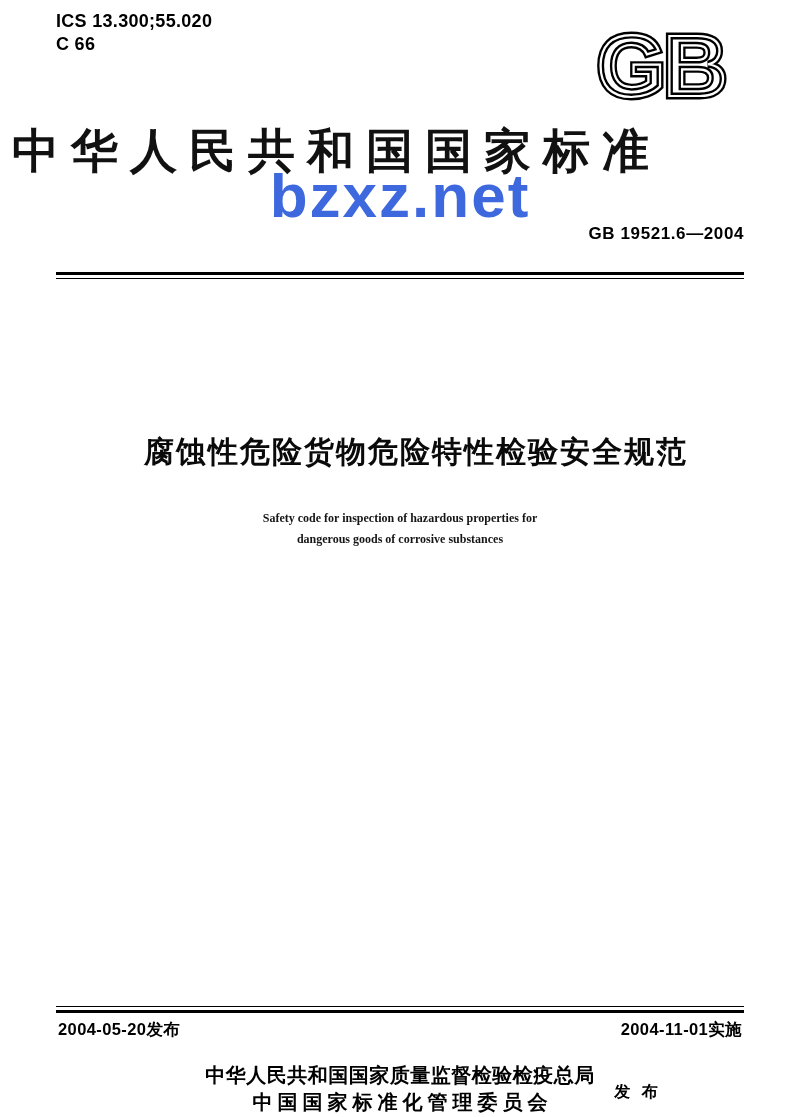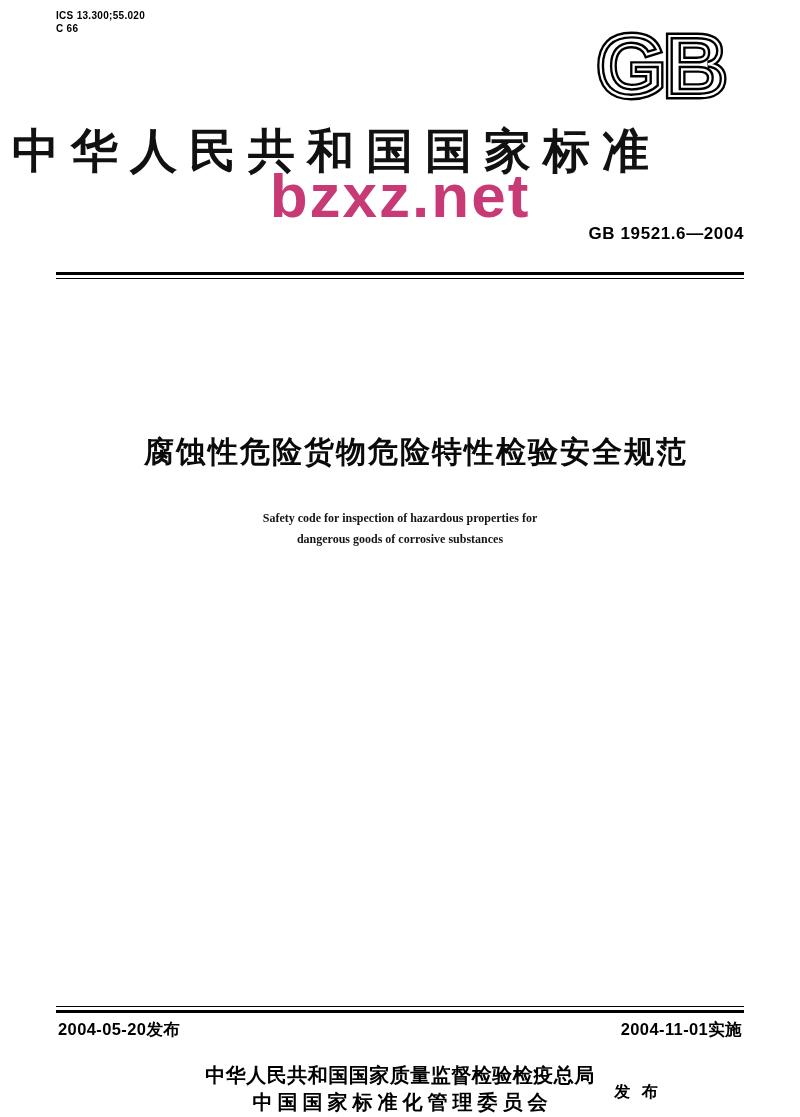--- a/index.html
+++ b/index.html
@@ -23,21 +23,21 @@
     height: 1117px;
   }
 
   
   .ics-block {
     position: absolute;
     left: 56px;
     top: 10px;
     font-family: "Liberation Sans", sans-serif;
     font-weight: bold;
-    font-size: 10px;
+    font-size: 18px;
     line-height: 1.25;
     letter-spacing: 0.3px;
   }
   .ics-block div { white-space: nowrap; }
 
   
   .gb-logo {
     position: absolute;
     right: 56px;
     top: 20px;
@@ -63,21 +63,21 @@
   
   .watermark {
     position: absolute;
     left: 0; right: 0;
     top: 160px;
     text-align: center;
     font-family: "Liberation Sans", sans-serif;
     font-weight: bold;
     font-size: 62px;
     letter-spacing: 2px;
-    color: #be185d;
+    color: #1d4ed8;
     opacity: 0.85;
     pointer-events: none;
     user-select: none;
   }
 
   
   .std-number {
     position: absolute;
     right: 56px;
     top: 224px;

